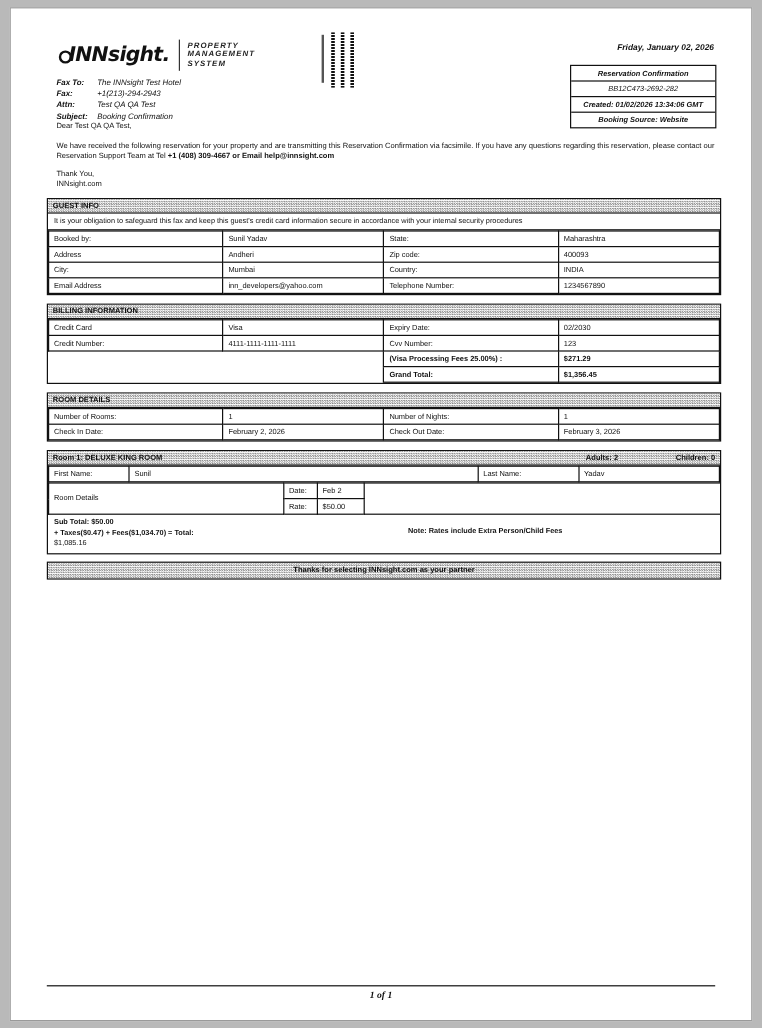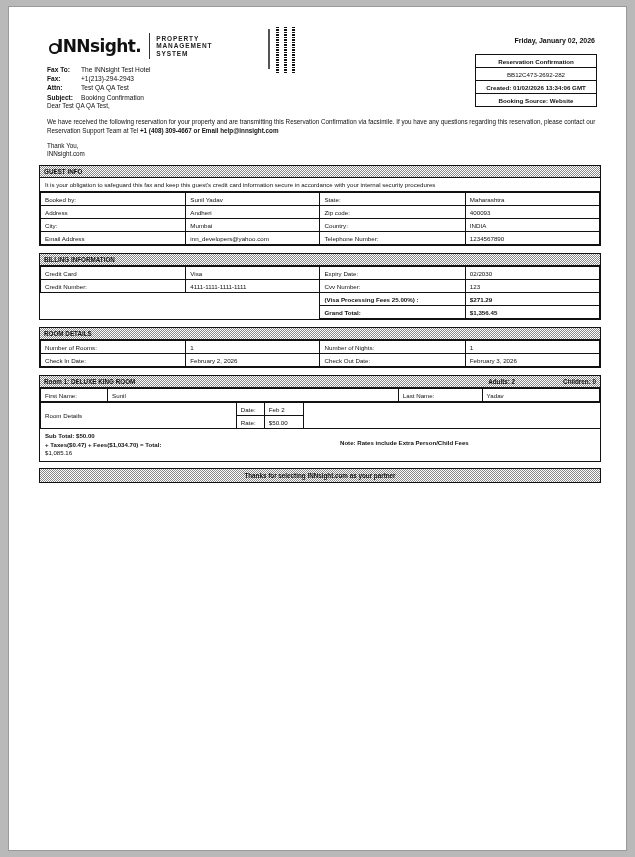--- a/index.html
+++ b/index.html
@@ -13,21 +13,21 @@
   #page {
     position:absolute; left:8px; top:6px;
     width:619px; height:845px;
     background:#ffffff;
     border:1px solid #9a9a9a;
     overflow:hidden;
   }
   .inner { position:absolute; left:30px; top:12px; width:562px; }
 
   
-  .hdr { position:relative; height:78px; }
+  .hdr { position:relative; height:78px;font-style:italic; }
   .logo-wrap { position:absolute; left:8px; top:14px; display:flex; align-items:center; }
   .logo-mark {
     font-family:"DejaVu Sans", sans-serif;
     font-size:17px; font-weight:bold; letter-spacing:-0.6px; color:#111;
     border:none; position:relative; padding-left:2px;
   }
   .logo-mark .circ {
     display:inline-block; width:11px; height:11px; border:2px solid #111;
     border-radius:50%; position:relative; top:2px; margin-right:-3px;
   }
@@ -300,13 +300,17 @@
         <div><b>Sub Total: $50.00</b></div>
         <div><b>+ Taxes($0.47) + Fees($1,034.70) = Total:</b></div>
         <div>$1,085.16</div>
         <div class="note">Note: Rates include Extra Person/Child Fees</div>
       </div>
     </div>
 
     <div class="thanks">Thanks for selecting INNsight.com as your partner</div>
   </div>
 
+  <div class="pfooter">
+    <div class="line"></div>
+    <div class="txt">1 of 1</div>
+  </div>
 </div>
 
 </body></html>

